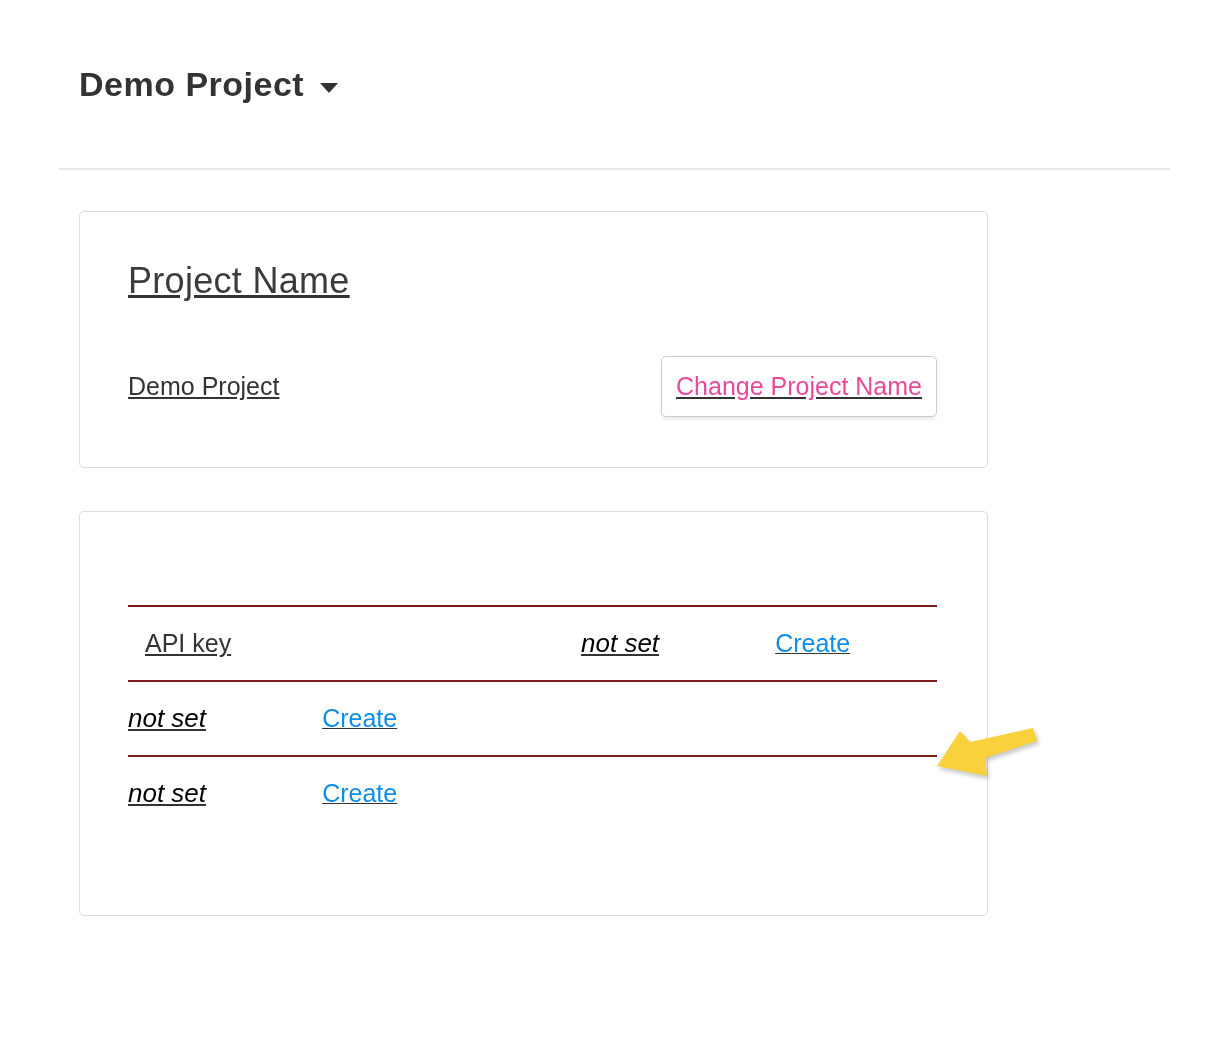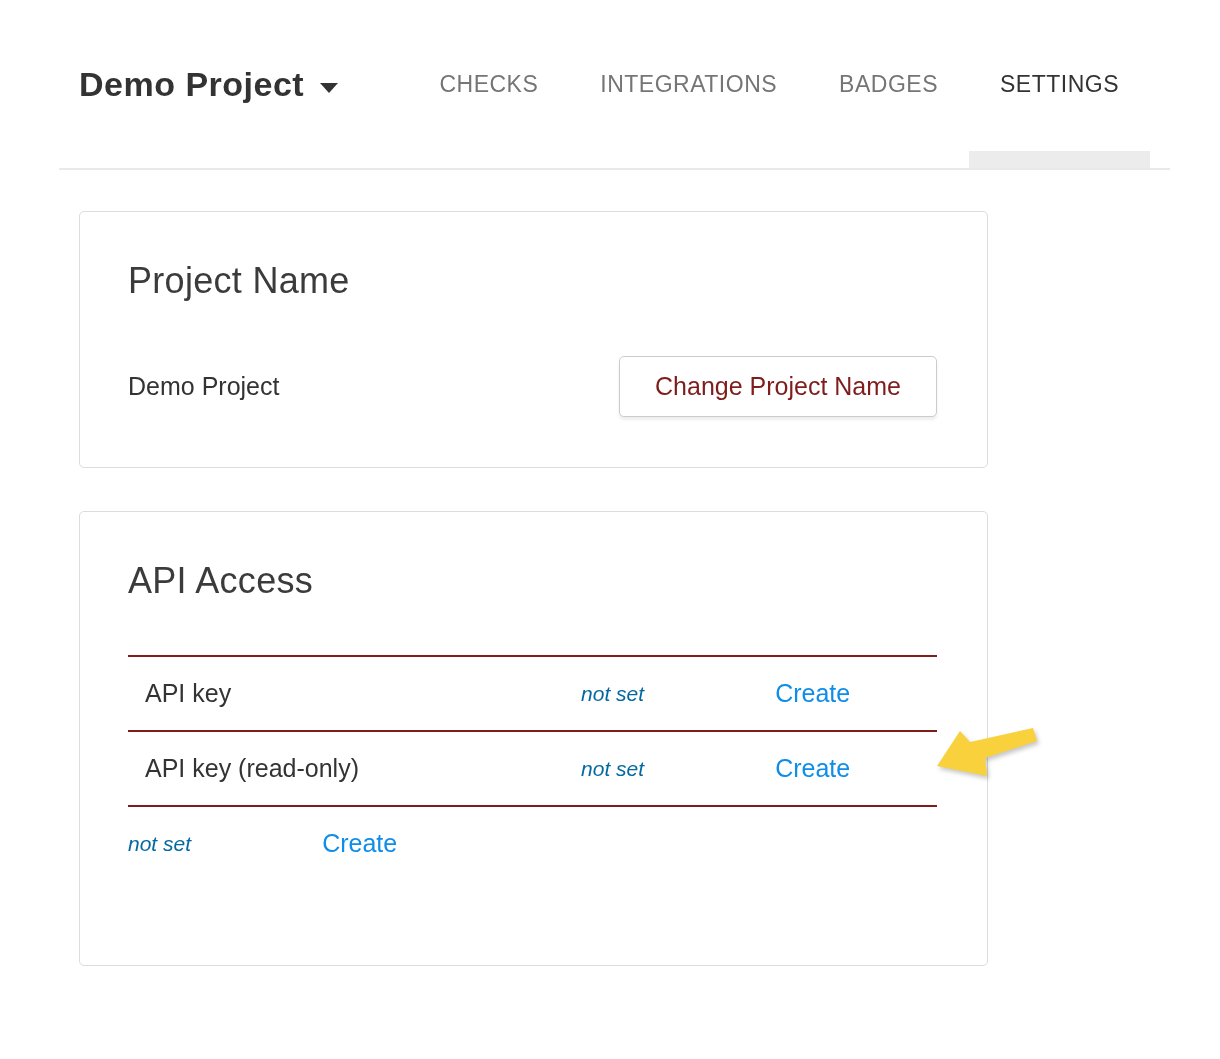--- a/index.html
+++ b/index.html
@@ -72,67 +72,68 @@
 
   
   main { padding-left: 79px; }
   .card {
     width: 909px;
     background: #fff;
     border: 1px solid #dcdcdc;
     border-radius: 5px;
     padding: 40px 50px 50px 48px;
     margin-top: 41px;
+    text-decoration: underline;
   }
   .card h2 {
     margin: 8px 0 0 0;
     font-size: 36px;
     font-weight: 400;
     color: #3b3b3b;
     letter-spacing: 0.3px;
   }
 
   .pn-row {
     display: flex;
     align-items: center;
     justify-content: space-between;
     margin-top: 54px;
   }
   .pn-value { font-size: 25px; color: #333; }
   .btn {
     font-family: inherit;
     font-size: 25px;
-    color: #7f1d1d;
+    color: #ec4899;
     background: #fff;
     border: 1px solid #ccc;
     border-radius: 5px;
-    padding: 15px 35px;
+    padding: 15px 14px;
     box-shadow: 0 3px 3px rgba(0,0,0,0.07);
     cursor: pointer;
   }
 
   .card-api { margin-top: 43px; padding-bottom: 85px; }
   .api-table { margin-top: 53px; }
   .api-row {
     display: flex;
     align-items: center;
     height: 75px;
     border-top: 2px solid #7f1d1d;
   }
   .api-label {
     flex: 0 0 56%;
     padding-left: 17px;
     font-size: 25px;
     color: #333;
   }
   .api-value {
     flex: 0 0 24%;
-    font-size: 21px;
+    font-size: 26px;
     font-style: italic;
-    color: #0369a1;
+    color: #000000;
   }
   .api-action { flex: 1; text-align: left; padding-right: 14px; }
   .api-action a {
     font-size: 25px;
     color: #0e8de9;
     text-decoration: none;
     cursor: pointer;
   }
 
   
@@ -147,52 +148,44 @@
 </head>
 <body>
 
 <div class="page">
 
   <header class="topbar">
     <div class="project-selector">
       <span class="label">Demo Project</span>
       <span class="caret"></span>
     </div>
-    <nav class="tabs">
-      <a class="tab">CHECKS</a>
-      <a class="tab">INTEGRATIONS</a>
-      <a class="tab">BADGES</a>
-      <a class="tab active">SETTINGS</a>
-    </nav>
   </header>
 
   <main>
 
     <section class="card">
       <h2>Project Name</h2>
       <div class="pn-row">
         <span class="pn-value">Demo Project</span>
         <button class="btn">Change Project Name</button>
       </div>
     </section>
 
     <section class="card card-api">
-      <h2>API Access</h2>
       <div class="api-table">
 
         <div class="api-row">
           <span class="api-label">API key</span>
           <span class="api-value">not set</span>
           <span class="api-action">
             <a>Create</a>
           </span>
         </div>
 
         <div class="api-row">
-          <span class="api-label">API key (read-only)</span>
           <span class="api-value">not set</span>
           <span class="api-action">
             <a>Create</a>
           </span>
         </div>
 
         <div class="api-row">
           <span class="api-value">not set</span>
           <span class="api-action">
             <a>Create</a>

